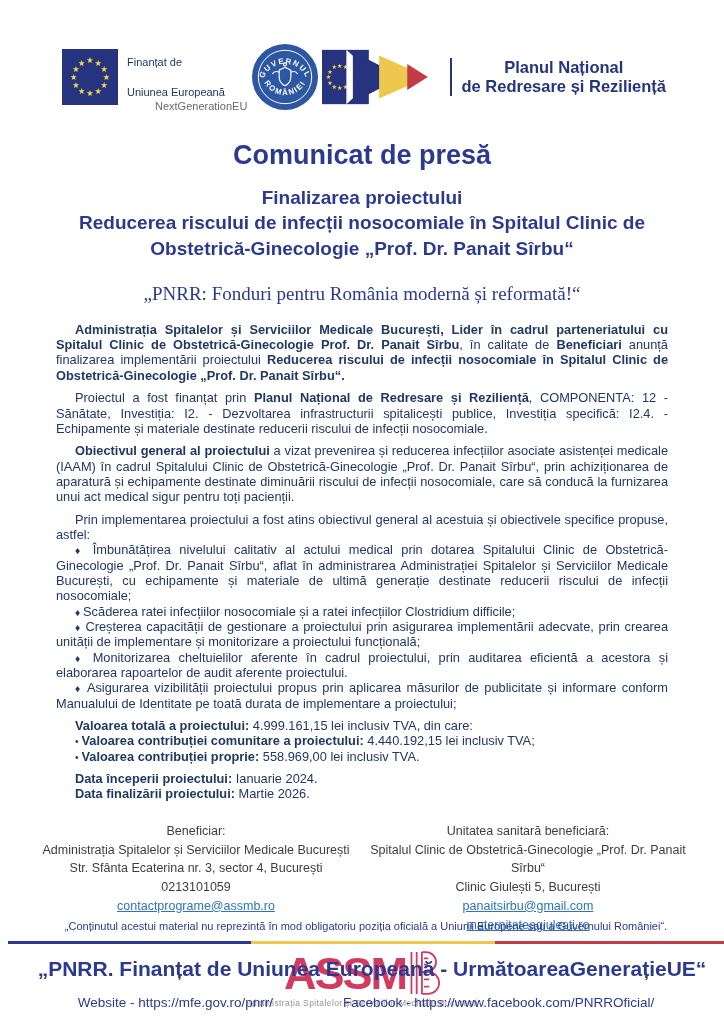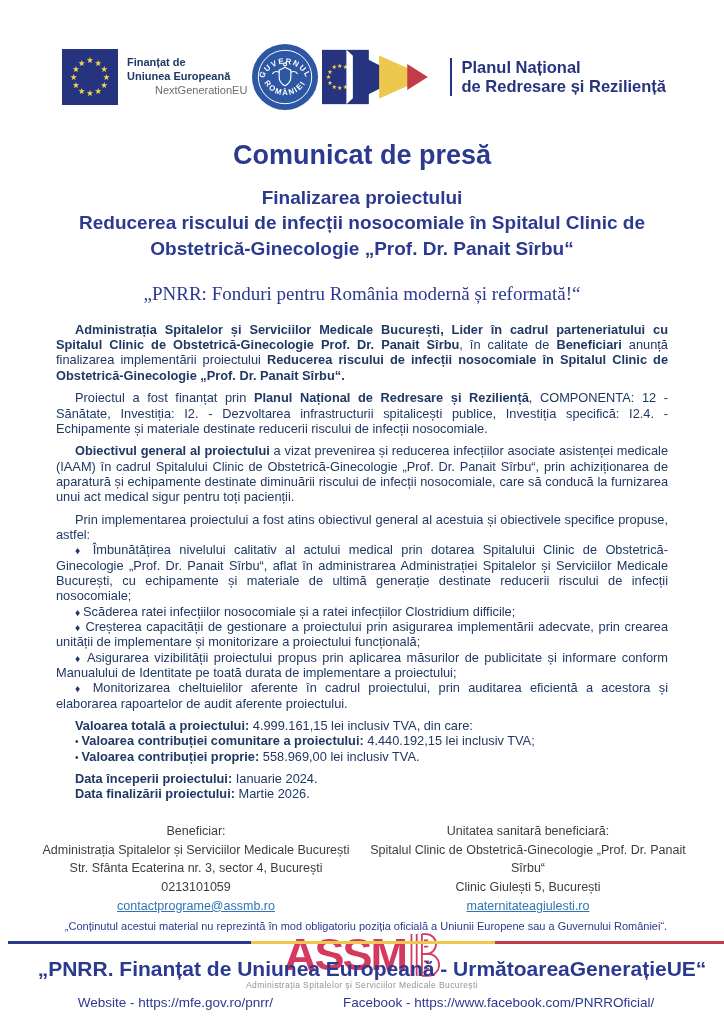--- a/index.html
+++ b/index.html
@@ -2,25 +2,25 @@
 <html><head>
 <meta charset="utf-8">
 <style>
   html,body{margin:0;padding:0;background:#e9e9e9;}
   .page{position:relative;width:724px;height:1024px;margin:0 auto;background:#ffffff;
         font-family:"Liberation Sans", sans-serif;overflow:hidden;}
   
   .logos{display:flex;align-items:center;justify-content:space-between;padding:44px 58px 0 62px;height:66px;}
   .eu-logo{display:flex;align-items:center;gap:9px;}
   .eu-text{font-size:11px;line-height:1.25;color:#1f3864;}
-  .eu-text .b{font-weight:bold;display:block;}
+  .eu-text .b{font-weight:normal;display:block;margin-top:16px;}
   .eu-text .g{color:#6b6b6b;display:block;padding-left:28px;}
   .pnrr-logo{display:flex;align-items:center;gap:10px;}
   .pnrr-text{border-left:2px solid #26337f;padding-left:9px;font-size:16.5px;font-weight:bold;
-             color:#26337f;line-height:1.18;}
+             color:#26337f;line-height:1.18;text-align:center;}
   
   .title{margin:30px 0 0;text-align:center;font-size:27px;font-weight:bold;color:#2b3990;}
   .subtitle{margin:14px auto 0;max-width:600px;text-align:center;font-size:19px;font-weight:bold;
             color:#2b3990;line-height:1.33;}
   .slogan{margin:22px 0 0;text-align:center;font-size:19px;color:#2b3990;font-family:Liberation Serif, serif;}
   
   .body{margin:17px 56px 0;color:#203864;font-size:12.8px;line-height:1.2;text-align:justify;}
   .blk{margin:0;text-indent:19px;}
   .blk.gap{margin-top:7px;}
   .blk .marker{font-size:0.8em;}
@@ -132,41 +132,42 @@
   <div class="slogan">„PNRR: Fonduri pentru România modernă și reformată!“</div>
 
   <main class="body" id="body-content">
       <p class="blk"><b>Administrația Spitalelor și Serviciilor Medicale București, Lider în cadrul parteneriatului cu Spitalul Clinic de Obstetrică-Ginecologie Prof. Dr. Panait Sîrbu</b><span>, în calitate de </span><b>Beneficiari</b><span> anunță finalizarea implementării proiectului </span><b>Reducerea riscului de infecții nosocomiale în Spitalul Clinic de Obstetrică-Ginecologie „Prof. Dr. Panait Sîrbu“.</b></p>
       <p class="blk gap"><span>Proiectul a fost finanțat prin </span><b>Planul Național de Redresare și Reziliență</b><span>, COMPONENTA: 12 - Sănătate, Investiția: I2. - Dezvoltarea infrastructurii spitalicești publice, Investiția specifică: I2.4. - Echipamente și materiale destinate reducerii riscului de infecții nosocomiale.</span></p>
       <p class="blk gap"><b>Obiectivul general al proiectului</b><span> a vizat prevenirea și reducerea infecțiilor asociate asistenței medicale (IAAM) în cadrul Spitalului Clinic de Obstetrică-Ginecologie „Prof. Dr. Panait Sîrbu“, prin achiziționarea de aparatură și echipamente destinate diminuării riscului de infecții nosocomiale, care să conducă la furnizarea unui act medical sigur pentru toți pacienții.</span></p>
       <p class="blk gap"><span>Prin implementarea proiectului a fost atins obiectivul general al acestuia și obiectivele specifice propuse, astfel:</span></p>
       <p class="blk"><span class="marker">♦ </span><span>Îmbunătățirea nivelului calitativ al actului medical prin dotarea Spitalului Clinic de Obstetrică-Ginecologie „Prof. Dr. Panait Sîrbu“, aflat în administrarea Administrației Spitalelor și Serviciilor Medicale București, cu echipamente și materiale de ultimă generație destinate reducerii riscului de infecții nosocomiale;</span></p>
       <p class="blk"><span class="marker">♦ </span><span>Scăderea ratei infecțiilor nosocomiale și a ratei infecțiilor Clostridium difficile;</span></p>
       <p class="blk"><span class="marker">♦ </span><span>Creșterea capacității de gestionare a proiectului prin asigurarea implementării adecvate, prin crearea unității de implementare și monitorizare a proiectului funcțională;</span></p>
+      <p class="blk"><span class="marker">♦ </span><span>Monitorizarea cheltuielilor aferente în cadrul proiectului, prin auditarea eficientă a acestora și elaborarea rapoartelor de audit aferente proiectului.</span></p>
       <p class="blk"><span class="marker">♦ </span><span>Asigurarea vizibilității proiectului propus prin aplicarea măsurilor de publicitate și informare conform Manualului de Identitate pe toată durata de implementare a proiectului;</span></p>
-      <p class="blk"><span class="marker">♦ </span><span>Monitorizarea cheltuielilor aferente în cadrul proiectului, prin auditarea eficientă a acestora și elaborarea rapoartelor de audit aferente proiectului.</span></p>
       <p class="blk gap"><b>Valoarea totală a proiectului:</b><span> 4.999.161,15 lei inclusiv TVA, din care:</span></p>
       <p class="blk"><span class="marker">• </span><b>Valoarea contribuției comunitare a proiectului:</b><span> 4.440.192,15 lei inclusiv TVA;</span></p>
       <p class="blk"><span class="marker">• </span><b>Valoarea contribuției proprie:</b><span> 558.969,00 lei inclusiv TVA.</span></p>
       <p class="blk gap"><b>Data începerii proiectului:</b><span> Ianuarie 2024.</span></p>
       <p class="blk"><b>Data finalizării proiectului:</b><span> Martie 2026.</span></p>
     </main>
 
   <section class="contacts">
     <div class="contact-col" id="contact-left">
       <div class="c-title">Beneficiar:</div>
     <div class="c-line">Administrația Spitalelor și Serviciilor Medicale București</div>
         <div class="c-line">Str. Sfânta Ecaterina nr. 3, sector 4, București</div>
         <div class="c-line">0213101059</div>
         <a class="c-link" href="#">contactprograme@assmb.ro</a>
       </div>
     <div class="contact-col" id="contact-right">
       <div class="c-title">Unitatea sanitară beneficiară:</div>
     <div class="c-line">Spitalul Clinic de Obstetrică-Ginecologie „Prof. Dr. Panait Sîrbu“</div>
         <div class="c-line">Clinic Giulești 5, București</div>
+        <a class="c-link" href="#">panaitsirbu@gmail.com</a>
         <a class="c-link" href="#">maternitateagiulesti.ro</a>
       </div>
   </section>
 
   <div class="assmb">
     <div class="assmb-row">
       <span class="assmb-word">ASSM</span>
       <svg width="32" height="46" viewBox="0 0 30 44">
         <g stroke="#d4395f" stroke-width="1.7" fill="none">
           <path d="M3,2 V42 M8,2 V42 M13,2 V42"></path>

